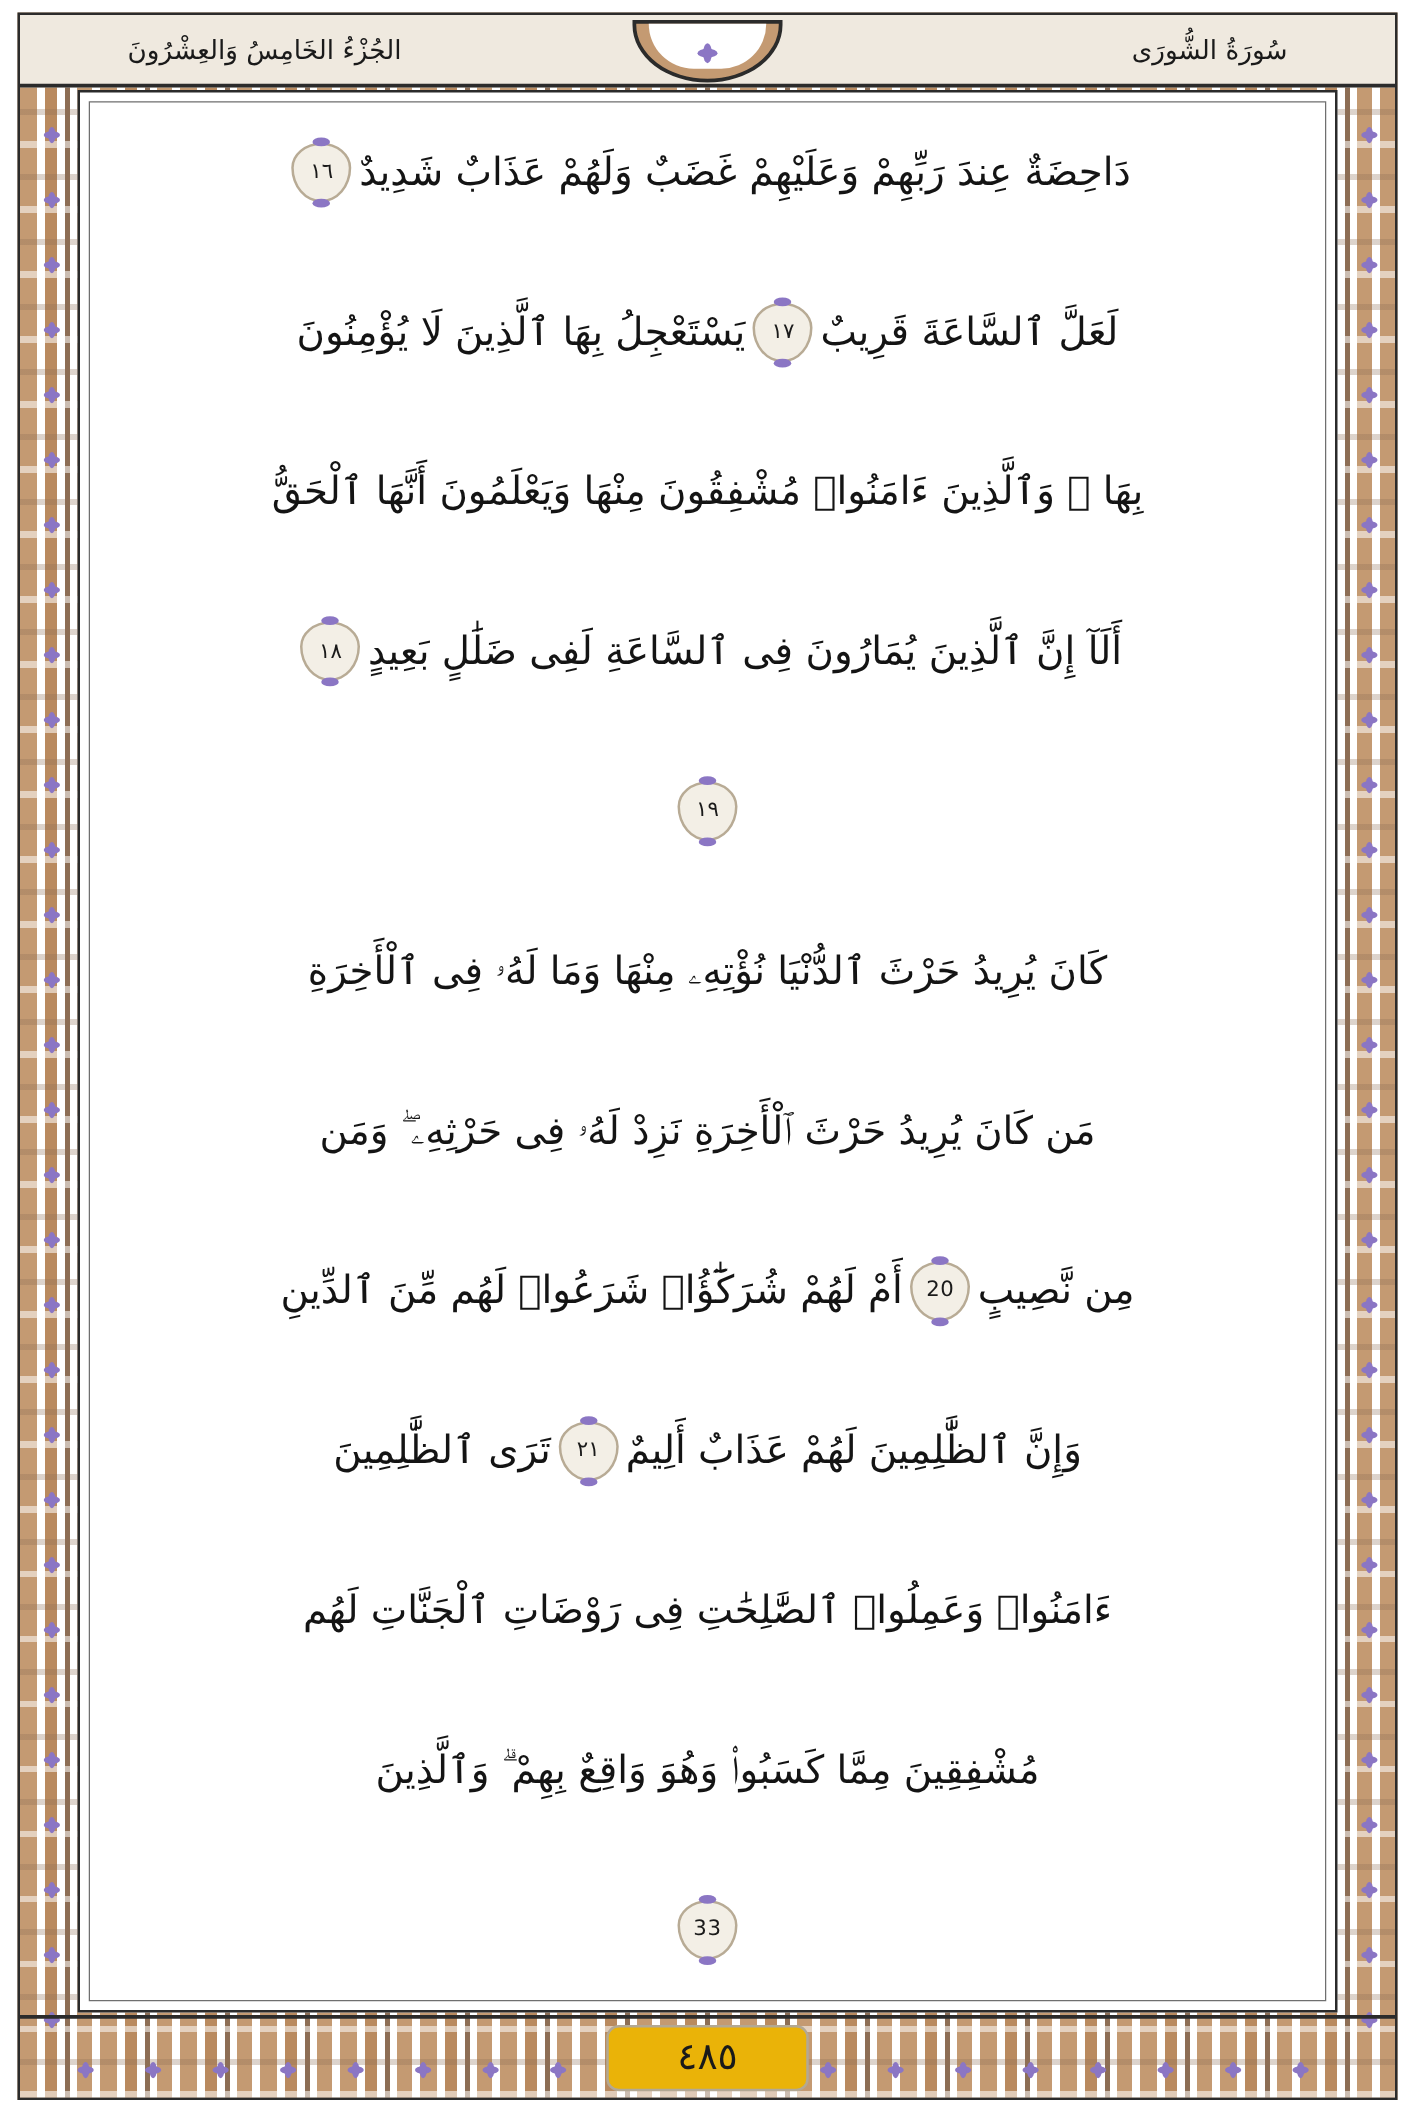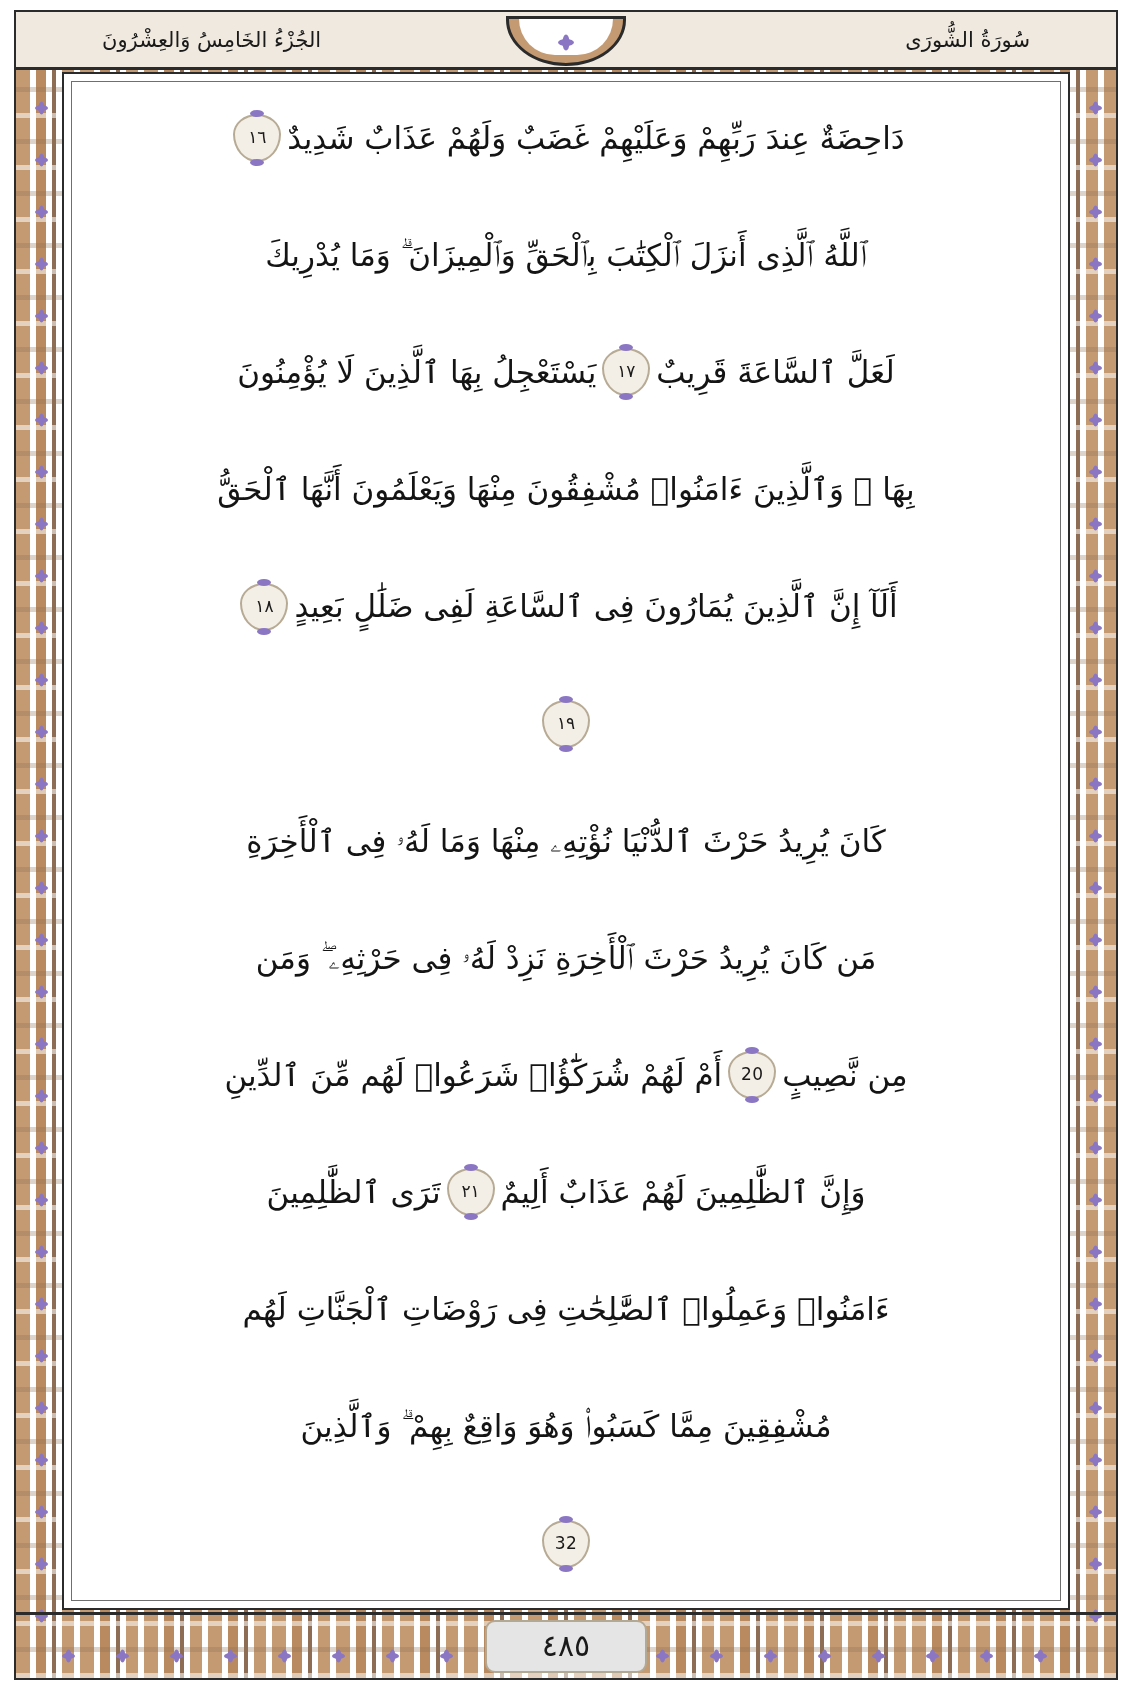--- a/index.html
+++ b/index.html
@@ -192,21 +192,21 @@
     border-top: 3px solid #2b2b2b;
     box-sizing: border-box;
     display: flex;
     align-items: center;
     justify-content: center;
   }
   .page-num-cartouche {
     position: relative;
     min-width: 118px;
     padding: 6px 20px 8px;
-    background: #e5e5e5;
+    background: #eab308;
     border: 2px solid #b3a893;
     border-radius: 10px;
     text-align: center;
     z-index: 4;
   }
   .page-num {
     font-family: "DejaVu Sans", sans-serif;
     font-size: 30px;
     color: #1a1a1a;
     direction: rtl;
@@ -595,23 +595,20 @@
   </div>
 
   <div class="text-area" id="lines-host">
       <div class="ayah-line">
         <span>دَاحِضَةٌ عِندَ رَبِّهِمْ وَعَلَيْهِمْ غَضَبٌ وَلَهُمْ عَذَابٌ شَدِيدٌ</span>
         <span class="verse-badge">
           <span>١٦</span>
         </span>
       </div>
       <div class="ayah-line">
-        <span>ٱللَّهُ ٱلَّذِى أَنزَلَ ٱلْكِتَٰبَ بِٱلْحَقِّ وَٱلْمِيزَانَ ۗ وَمَا يُدْرِيكَ</span>
-      </div>
-      <div class="ayah-line">
         <span>لَعَلَّ ٱلسَّاعَةَ قَرِيبٌ</span>
         <span class="verse-badge">
           <span>١٧</span>
         </span>
         <span>يَسْتَعْجِلُ بِهَا ٱلَّذِينَ لَا يُؤْمِنُونَ</span>
       </div>
       <div class="ayah-line">
         <span>بِهَا ۖ وَٱلَّذِينَ ءَامَنُوا۟ مُشْفِقُونَ مِنْهَا وَيَعْلَمُونَ أَنَّهَا ٱلْحَقُّ</span>
       </div>
       <div class="ayah-line">
@@ -646,21 +643,21 @@
         <span>تَرَى ٱلظَّٰلِمِينَ</span>
       </div>
       <div class="ayah-line">
         <span>ءَامَنُوا۟ وَعَمِلُوا۟ ٱلصَّٰلِحَٰتِ فِى رَوْضَاتِ ٱلْجَنَّاتِ لَهُم</span>
       </div>
       <div class="ayah-line">
         <span>مُشْفِقِينَ مِمَّا كَسَبُوا۟ وَهُوَ وَاقِعٌ بِهِمْ ۗ وَٱلَّذِينَ</span>
       </div>
       <div class="ayah-line">
         <span class="verse-badge">
-          <span>32</span>
+          <span>33</span>
         </span>
       </div>
     </div>
 
   <div class="footer-strip">
     <div class="page-num-cartouche">
       <div class="page-num">٤٨٥</div>
     </div>
   </div>
 

